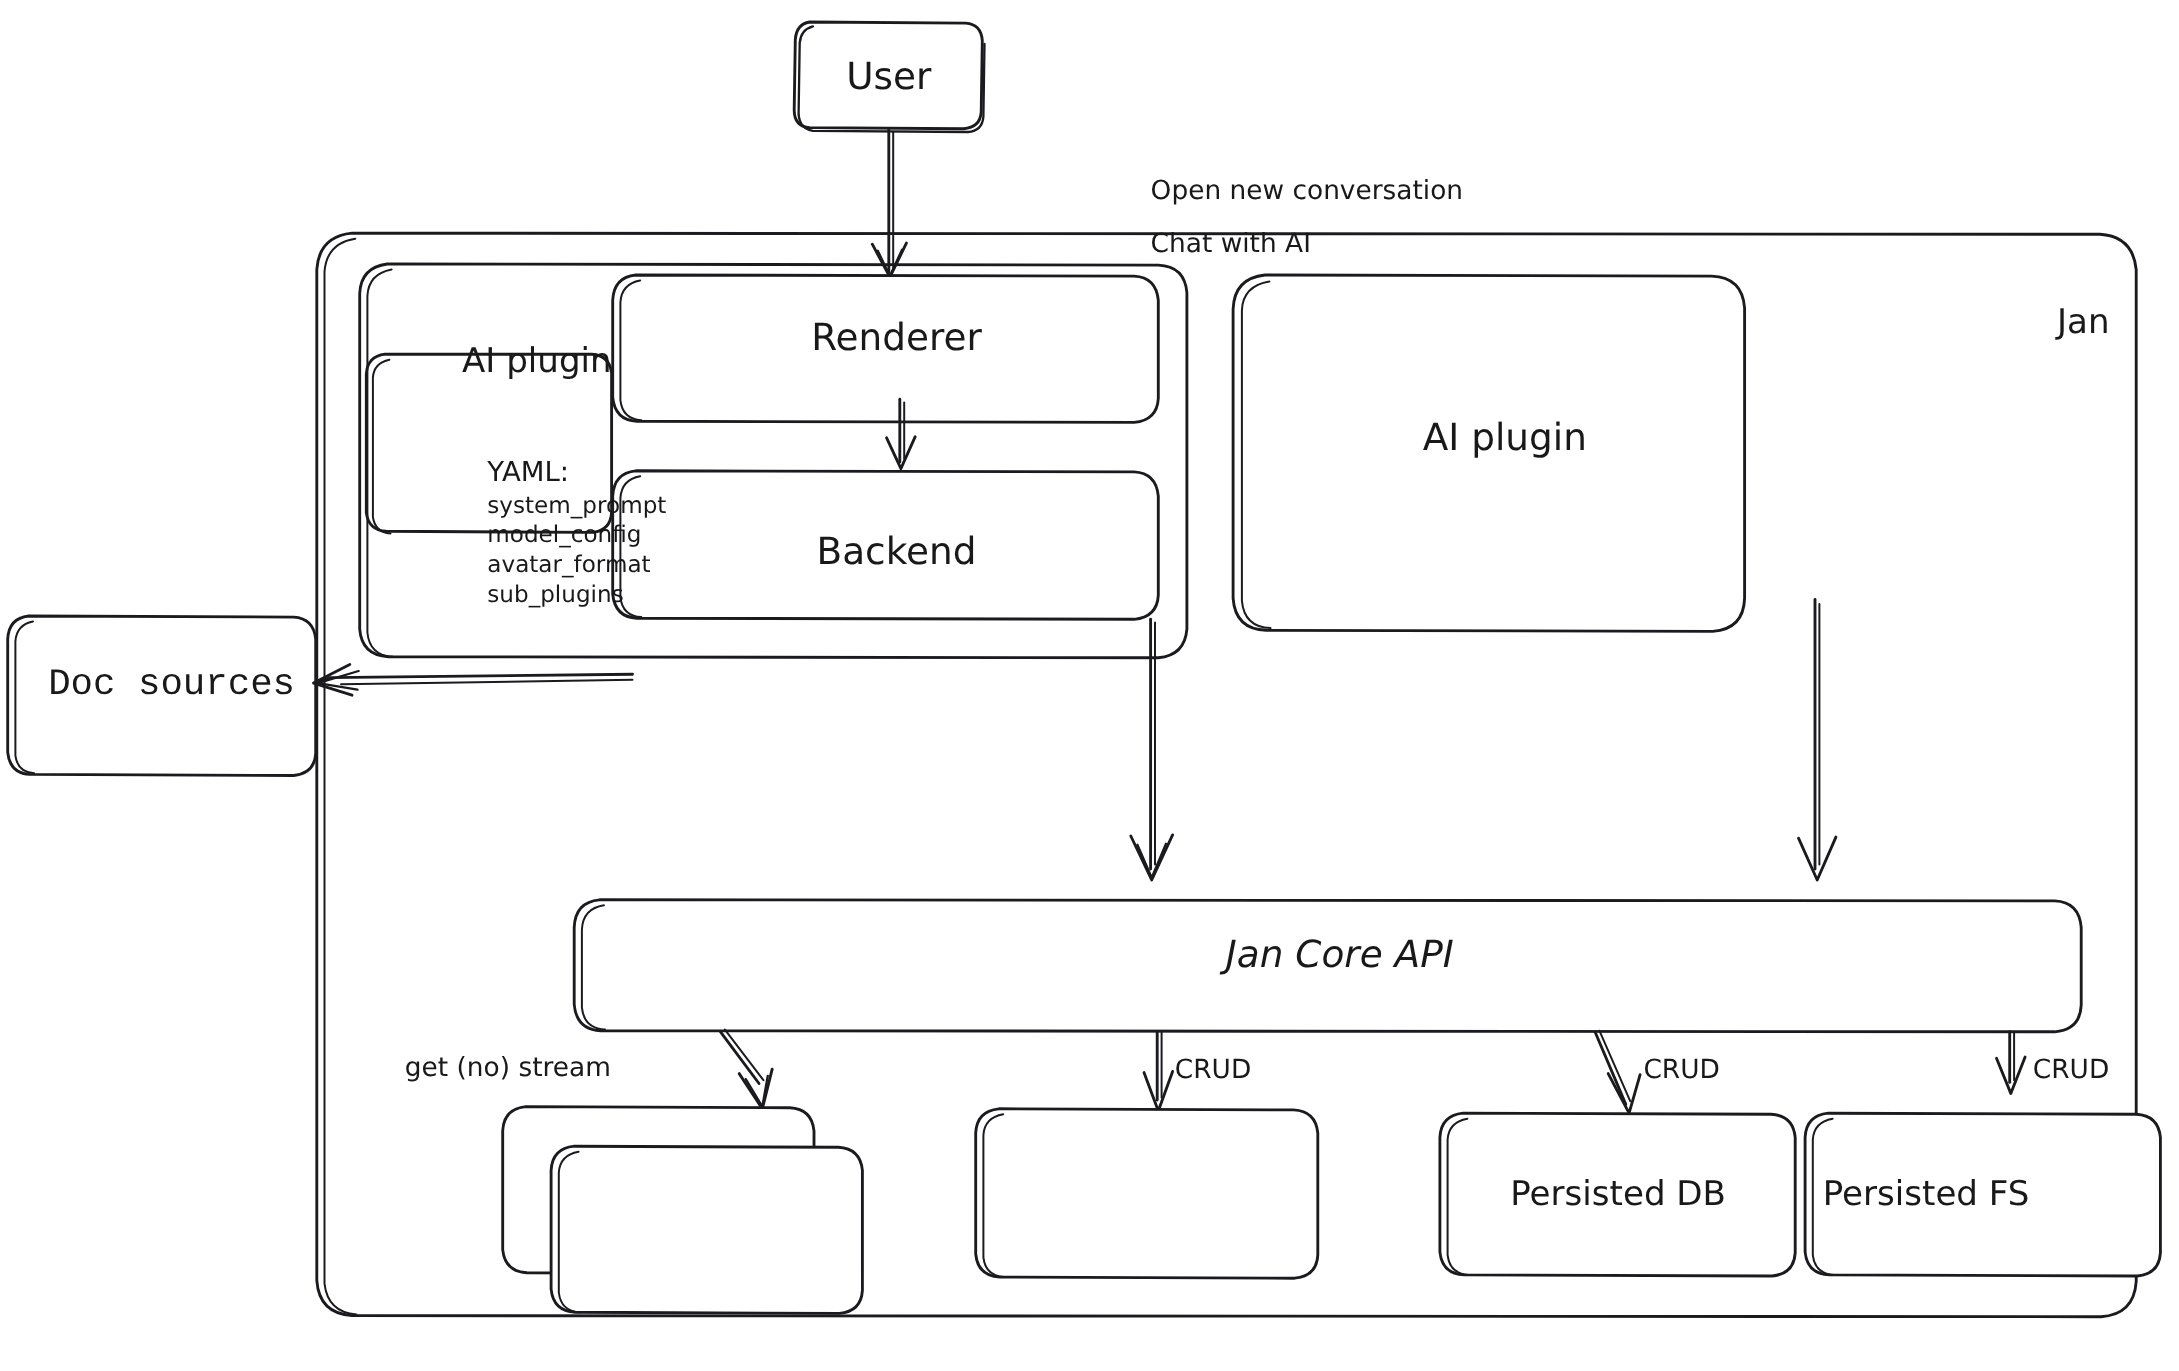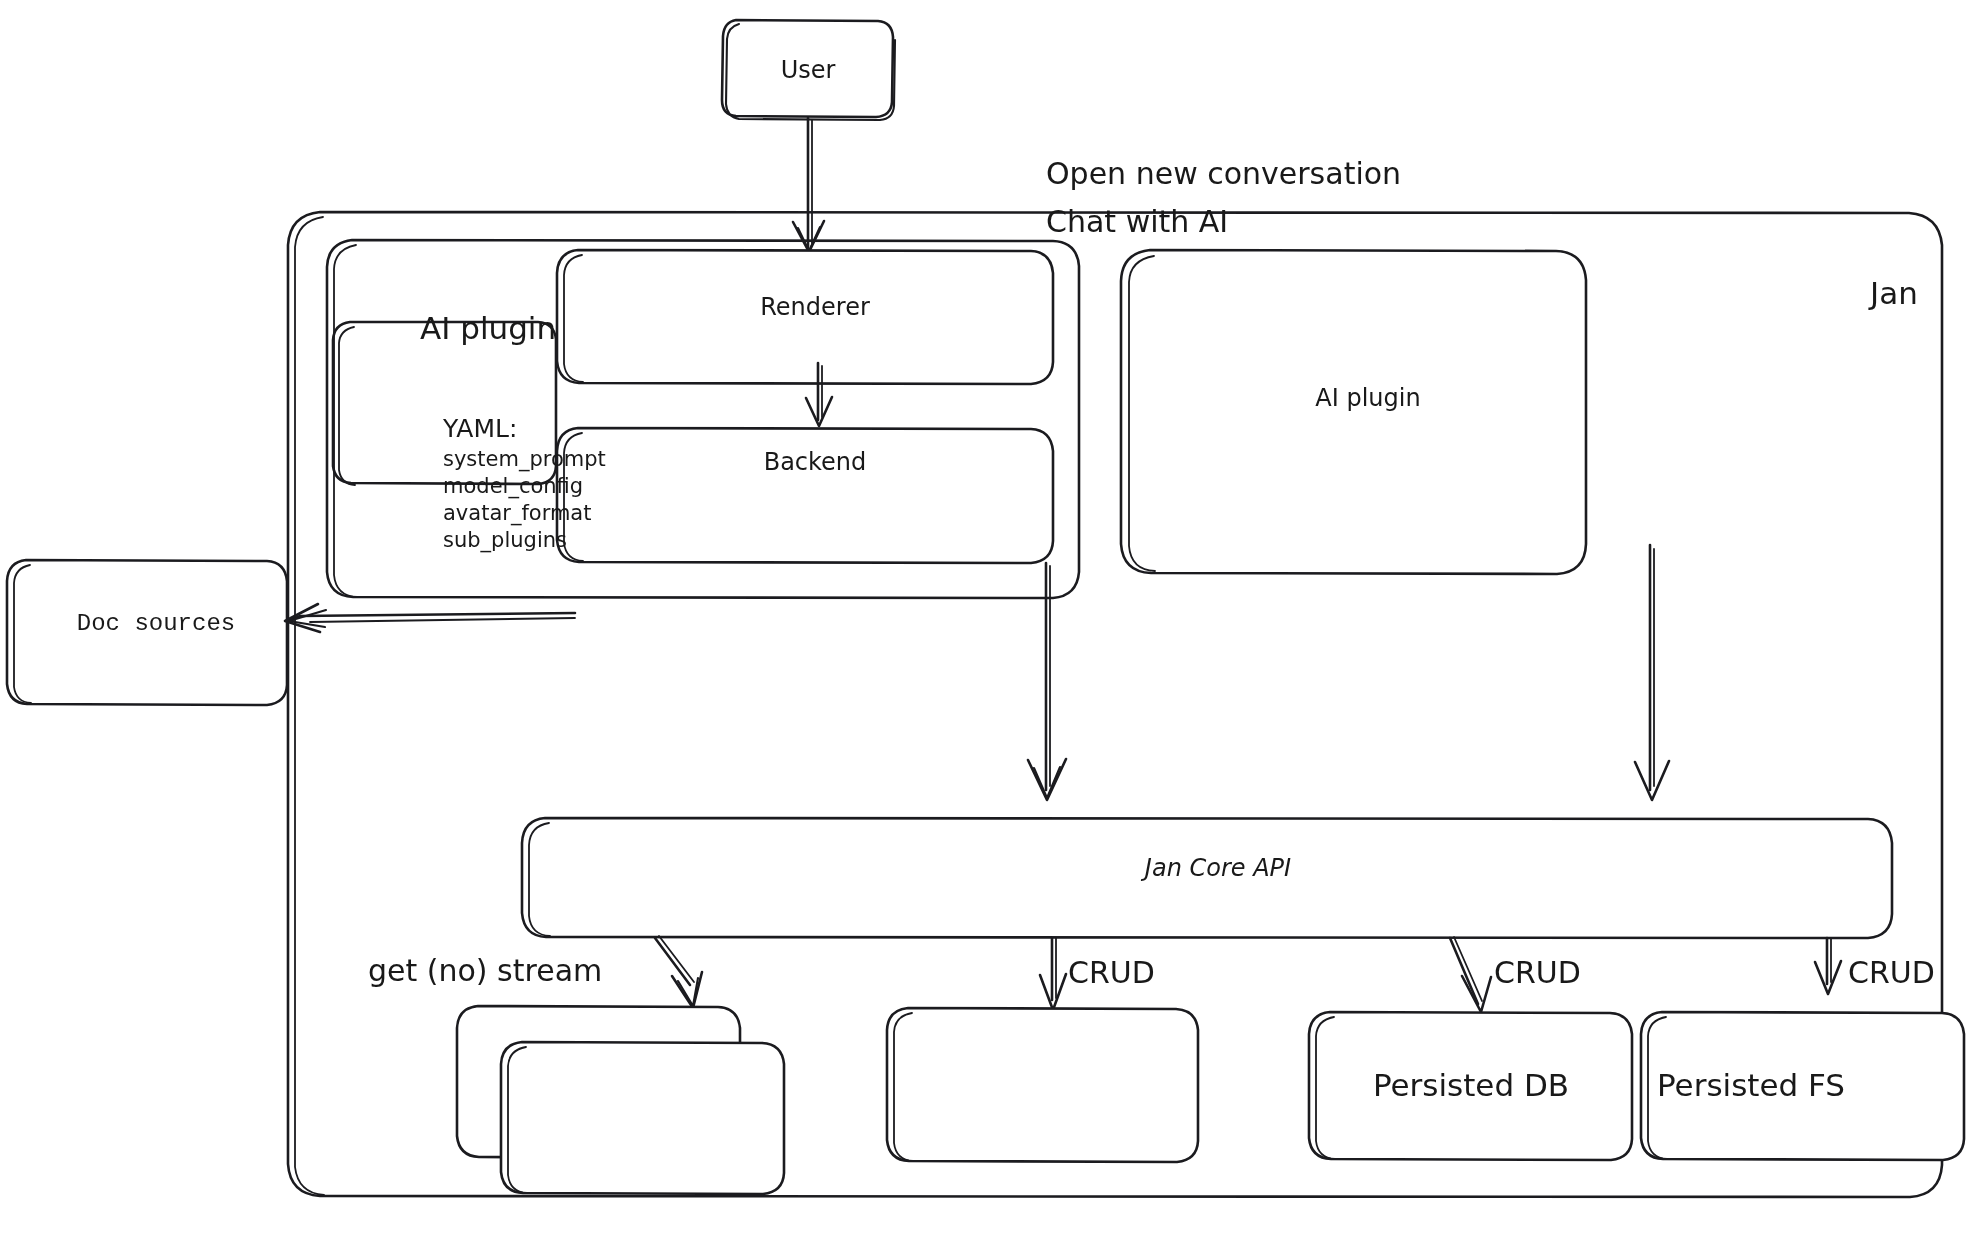--- a/index.html
+++ b/index.html
@@ -2,23 +2,23 @@
 <html><head>
 <meta charset="utf-8">
 <style>
   html,body{margin:0;padding:0;background:#ffffff;}
   body{width:1981px;height:1246px;position:relative;overflow:hidden;
        font-family:"DejaVu Sans",sans-serif;color:#1b1b1f;}
   #stage{position:absolute;inset:0;}
   svg#sketch{position:absolute;left:0;top:0;width:1981px;height:1246px;}
   .lbl{position:absolute;display:flex;align-items:center;justify-content:center;
        text-align:center;color:#191919;pointer-events:none;}
-  .lbl.big{font-size:24px;}
+  .lbl.big{font-size:34px;}
   .lbl.med{font-size:31px;}
-  .lbl.edge{font-size:30px;justify-content:flex-start;text-align:left;}
+  .lbl.edge{font-size:24px;justify-content:flex-start;text-align:left;}
   .yamlbox{position:absolute;font-size:21px;line-height:1.30;text-align:left;
            color:#191919;display:block;}
   .yamlbox .ytitle{font-size:25px;}
   .nowrap{white-space:nowrap;}
 </style>
 </head>
 <body>
 
 <div id="stage">
 
@@ -167,21 +167,21 @@
   <div class="yamlbox" style="left:443px;top:413px;width:210px;">
     <div class="ytitle">YAML:</div>
     <div>system_prompt</div>
     <div>model_config</div>
     <div>avatar_format</div>
     <div>sub_plugins</div>
   </div>
 
   <div class="lbl big" style="left:578px;top:252px;width:474px;height:110px;">Renderer</div>
 
-  <div class="lbl big" style="left:578px;top:406px;width:474px;height:112px;">Backend</div>
+  <div class="lbl big" style="left:578px;top:446px;width:474px;height:112px;">Backend</div>
 
   <div class="lbl big" style="left:1150px;top:252px;width:436px;height:292px;">AI plugin</div>
 
   <div class="lbl big" style="left:26px;top:562px;width:260px;height:122px;font-family:Liberation Mono, monospace;">Doc sources</div>
 
   <div class="lbl big" style="left:545px;top:820px;width:1346px;height:96px;font-style:italic;">Jan Core API</div>
 
   <div class="lbl edge nowrap" style="left:368px;top:950px;width:330px;height:40px;">get (no) stream</div>
 
   <div class="lbl edge nowrap" style="left:1068px;top:952px;width:140px;height:40px;">CRUD</div>

